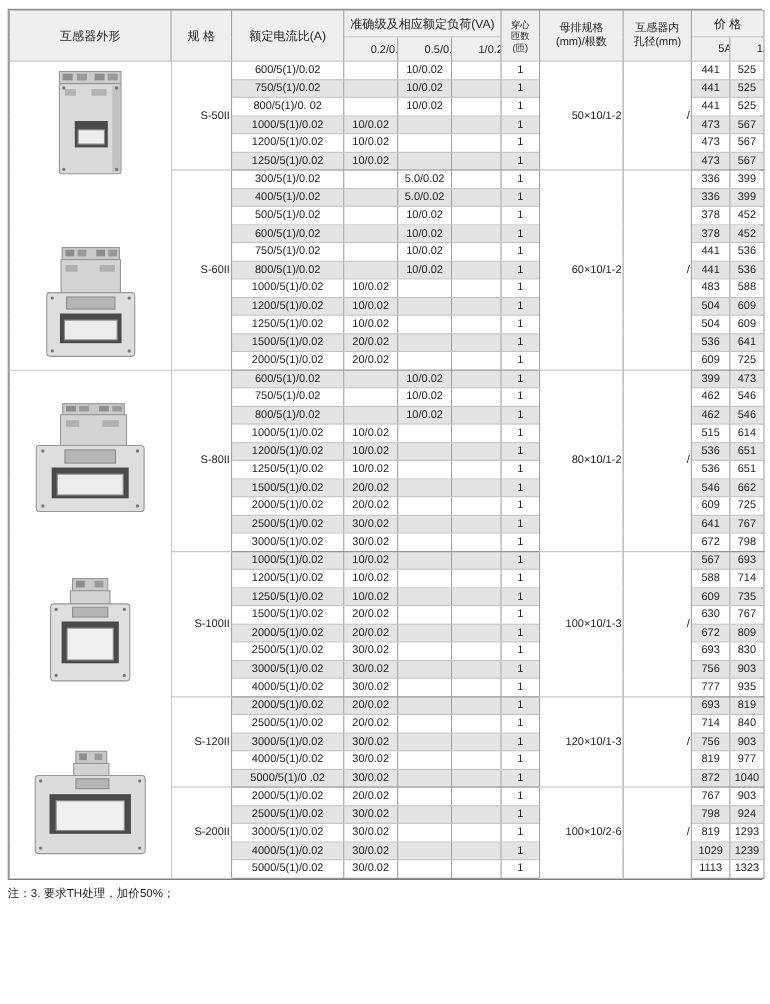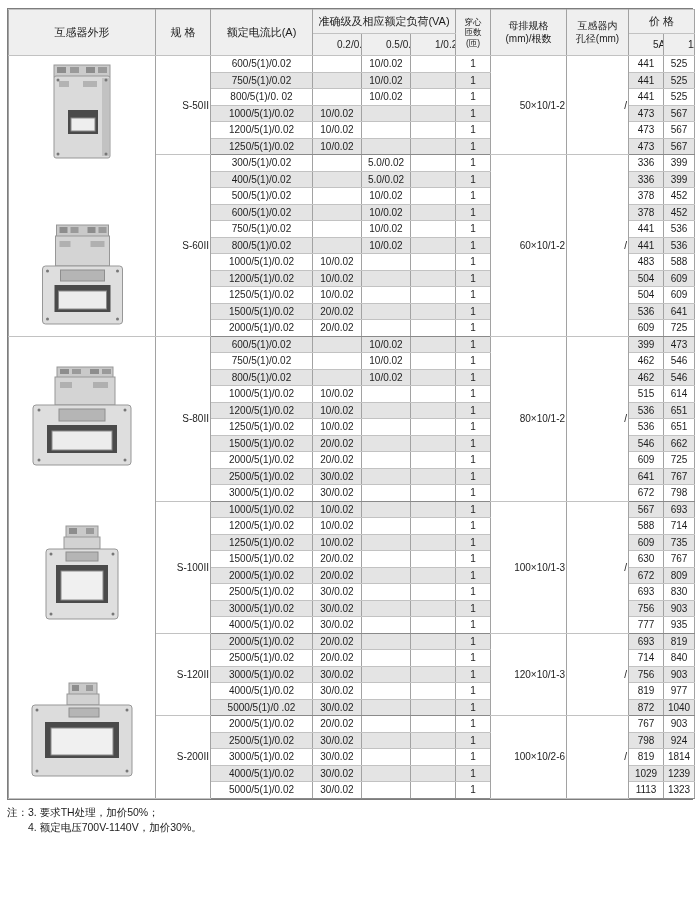--- a/index.html
+++ b/index.html
@@ -582,21 +582,21 @@
             <td class="zebra price" data-name="price-5a-cell">798</td>
             <td class="zebra price" data-name="price-1a-cell">924</td>
           </tr>
           <tr data-name="table-row">
             <td class="zebra ratio" data-name="ratio-cell">3000/5(1)/0.02</td>
             <td class="zebra load" data-name="load-02-cell">30/0.02</td>
             <td class="zebra load" data-name="load-05-cell"></td>
             <td class="zebra load" data-name="load-1-cell"></td>
             <td class="zebra turns" data-name="turns-cell">1</td>
             <td class="zebra price" data-name="price-5a-cell">819</td>
-            <td class="zebra price" data-name="price-1a-cell">1814</td>
+            <td class="zebra price" data-name="price-1a-cell">1293</td>
           </tr>
           <tr class="shade" data-name="table-row">
             <td class="zebra ratio" data-name="ratio-cell">4000/5(1)/0.02</td>
             <td class="zebra load" data-name="load-02-cell">30/0.02</td>
             <td class="zebra load" data-name="load-05-cell"></td>
             <td class="zebra load" data-name="load-1-cell"></td>
             <td class="zebra turns" data-name="turns-cell">1</td>
             <td class="zebra price" data-name="price-5a-cell">1029</td>
             <td class="zebra price" data-name="price-1a-cell">1239</td>
           </tr>
@@ -610,17 +610,16 @@
             <td class="zebra price" data-name="price-1a-cell">1323</td>
           </tr>
         </tbody>
     </table>
   </div>
 
   <div class="notes" data-name="notes">
     <span class="notes-prefix" data-name="notes-prefix">注：</span>
     <div class="notes-lines" data-name="notes-lines">
       <div data-name="note-line-3">3. 要求TH处理，加价50%；</div>
-      <div data-name="note-line-4">4. 额定电压700V-1140V，加价30%。</div>
     </div>
   </div>
 
 </div>
 
 </body></html>

